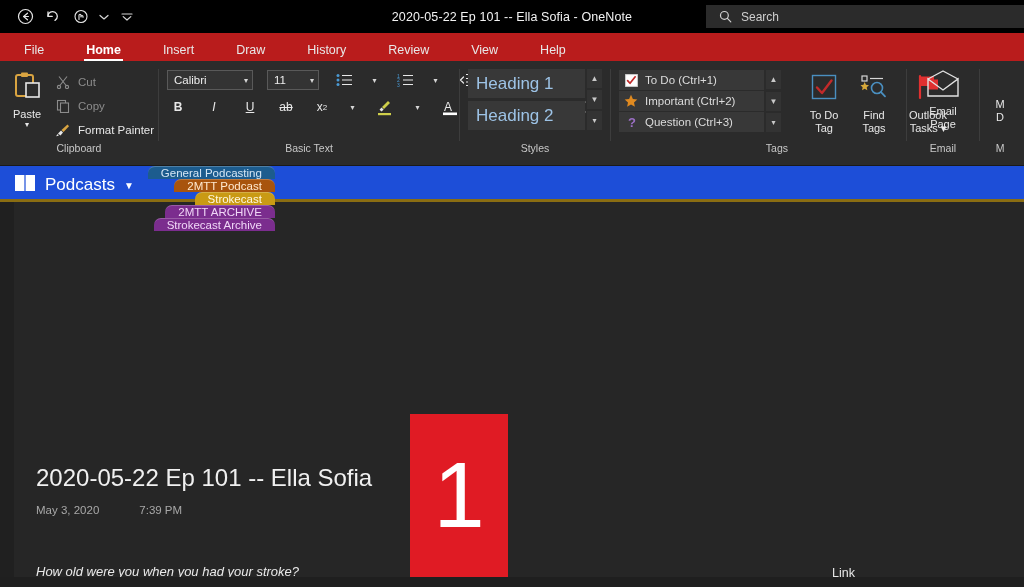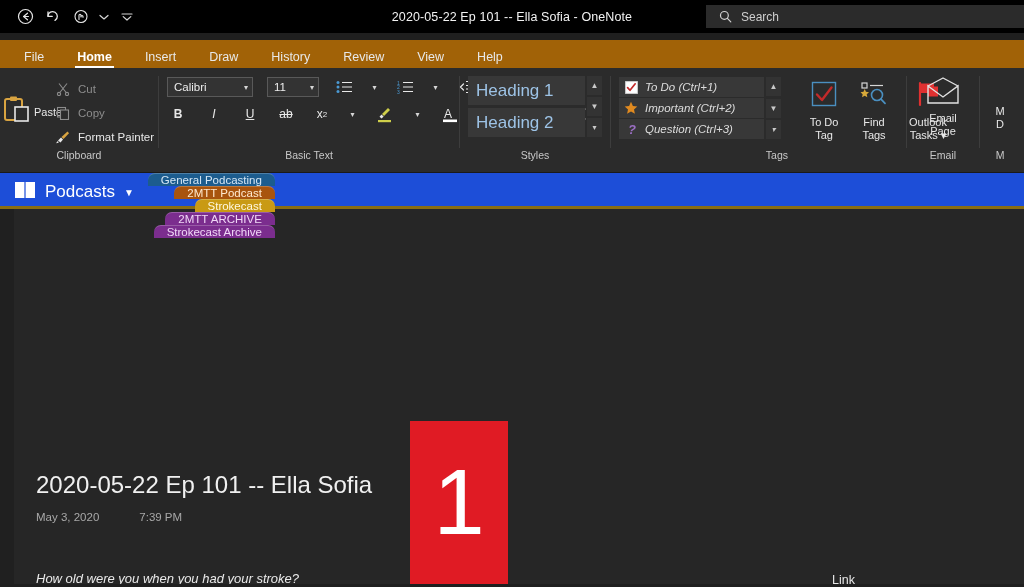--- a/index.html
+++ b/index.html
@@ -30,22 +30,22 @@
   }
   .searchbox {
     position:absolute; left:706px; top:5px; width:318px; height:23px;
     background:#2b2b2b; display:flex; align-items:center; gap:9px; padding-left:13px;
   }
   .searchbox .sx { color:#d2d2d2; display:flex; }
   .search-label { font-size:12px; color:#cfcfcf; }
 
   
   .ribbon-tabs {
-    height:28px; background:#a16207; display:flex; align-items:flex-end;
-    padding-left:10px; gap:5px;margin-top:7px;
+    height:28px; background:#b91c1c; display:flex; align-items:flex-end;
+    padding-left:10px; gap:14px;
   }
   .rtab {
     font-size:12.5px; color:#e8e8e8; padding:0 14px 5px 14px;
     position:relative; line-height:1;
   }
   .rtab.active { font-weight:bold; color:#ffffff; }
   .rtab.active:after {
     content:""; position:absolute; left:12px; right:12px; bottom:0px;
     height:2px; background:#ffffff;
   }
@@ -59,21 +59,21 @@
   .grp-inner { flex:1; display:flex; align-items:flex-start; padding-top:5px; }
   .grp-label {
     text-align:center; font-size:10.5px; color:#c8c8c8; padding-bottom:12px;
   }
   .sep { width:1px; background:#3d3d3d; margin:8px 0 24px 0; }
 
   
   .g-clip { width:158px; }
   .clip-row { display:flex; width:100%; }
   .paste {
-    width:54px; display:flex; align-items:center;
+    width:54px; display:flex; flex-direction:column; align-items:center;
     padding-top:4px; gap:2px;
   }
   .paste-label { font-size:11px; color:#e8e8e8; }
   .paste-caret { font-size:8px; color:#e8e8e8; line-height:6px; }
   .clip-items { display:flex; flex-direction:column; gap:4px; padding-top:6px; }
   .clip-item { display:flex; align-items:center; gap:7px; height:20px; }
   .clip-item .ci { width:17px; display:flex; justify-content:center; }
   .clip-item span.t { font-size:11.5px; color:#8c8c8c; }
   .clip-item.enabled span.t { color:#e8e8e8; }
 
@@ -103,21 +103,21 @@
     width:117px; height:29px; background:#383838;
     display:flex; align-items:center; padding-left:8px;
     color:#9dc3e6; font-size:17px;
   }
   .updown { display:flex; flex-direction:column; justify-content:space-between; padding-left:2px; height:61px;}
   .updown div { width:15px; height:19px; display:flex; align-items:center; justify-content:center;
     color:#c9c9c9; font-size:8px; background:#333333; }
 
   
   .g-tags { width:185px; }
-  .tags-box { display:flex; padding-left:8px; padding-top:4px;font-style:italic; }
+  .tags-box { display:flex; padding-left:8px; padding-top:4px; }
   .tags-list { display:flex; flex-direction:column; gap:1px; }
   .tag-item {
     width:145px; height:20px; background:#383838;
     display:flex; align-items:center; gap:7px; padding-left:5px;
     color:#dcdcdc; font-size:11.5px;
   }
   .tag-ic { width:14px; height:14px; display:flex; align-items:center; justify-content:center; }
 
   
   .g-tagbtns { width:110px; }

